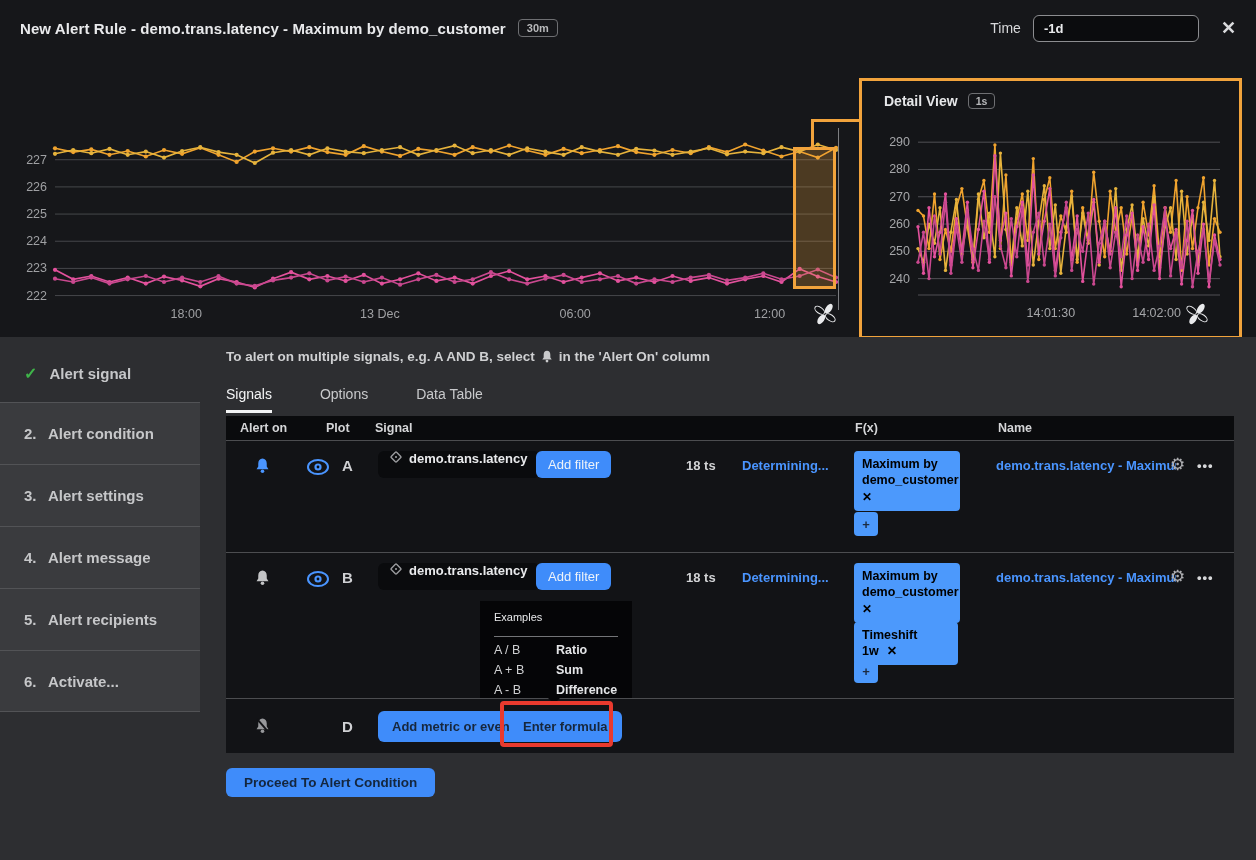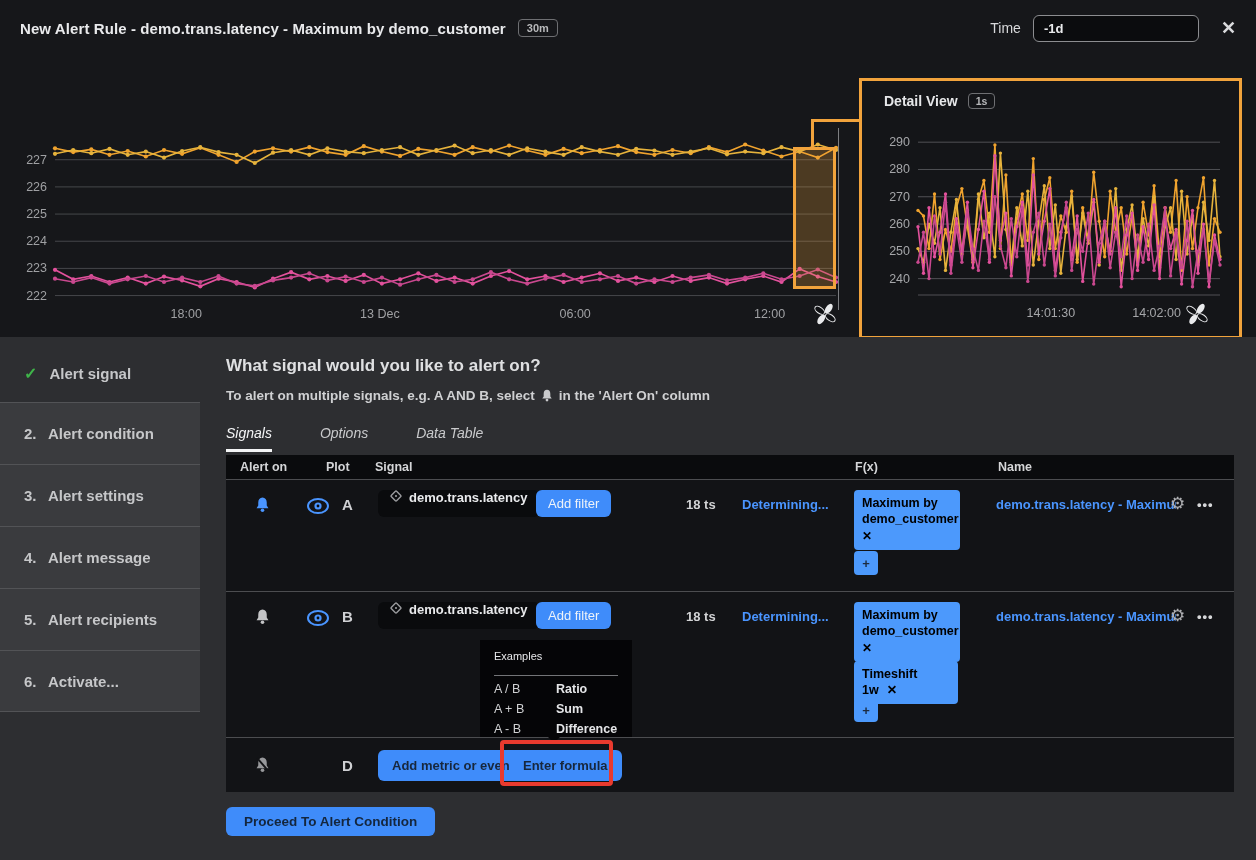--- a/index.html
+++ b/index.html
@@ -42,21 +42,21 @@
   .step-first { height:57px; margin-top:8px; }
   .step-rest { height:62px; background:#3a3b3e; border-top:1px solid #525356; }
   .step-rest:last-child { border-bottom:1px solid #525356; }
   .check-glyph { color:#3fb54a; font-size:16px; font-weight:bold; margin-right:12px; }
   .step-num { width:24px; flex:none; }
   
   .content { position:absolute; left:226px; top:0; width:1008px; }
   .heading { margin-top:19px; font-size:17px; font-weight:bold; color:#dfe0e2; }
   .subheading { margin-top:12px; font-size:13.5px; font-weight:bold; color:#cfd0d2; display:flex; align-items:center; gap:5px; }
   .tabs { margin-top:22px; display:flex; }
-  .tab { font-size:14px; color:#c9cacc; margin-right:48px; padding-bottom:8px; cursor:pointer;font-style:italic; }
+  .tab { font-size:14px; color:#c9cacc; margin-right:48px; padding-bottom:8px; cursor:pointer; }
   .tab.active { color:#f4f5f6; border-bottom:3px solid #f4f5f6; }
   
   .sig-table { position:relative; margin-top:3px; width:1008px; background:#121316; }
   .t-header { position:relative; height:24px; background:#0a0b0d; }
   .t-header span { position:absolute; top:5px; font-size:12.5px; font-weight:bold; color:#d4d5d7; }
   .h-alert { left:14px; } .h-plot { left:100px; } .h-signal { left:149px; } .h-fx { left:629px; } .h-name { left:772px; }
   .t-row { position:relative; border-top:1px solid #4c4d50; }
   .row-a { height:112px; } .row-b { height:146px; } .row-d { height:55px; }
   .cell { position:absolute; }
   .bell { left:28px; top:16px; } .row-d .bell { top:18px; }
@@ -608,21 +608,20 @@
       <span class="step-num">5.</span>
       <span>Alert recipients</span>
     </div>
     <div class="step step-rest">
       <span class="step-num">6.</span>
       <span>Activate...</span>
     </div>
   </div>
 
   <div class="content">
-    <div class="heading">What signal would you like to alert on?</div>
     <div class="subheading">
       <span>To alert on multiple signals, e.g. A AND B, select</span>
       <svg width="14" height="15" viewBox="0 0 16 16">
         <path d="M8 1.5 C5.6 1.5 4.2 3.4 4.2 6 L4.2 9 L2.6 11.4 L13.4 11.4 L11.8 9 L11.8 6 C11.8 3.4 10.4 1.5 8 1.5 Z" fill="#c9cacc"></path>
         <circle cx="8" cy="13.2" r="1.6" fill="#c9cacc"></circle>
       </svg>
       <span>in the 'Alert On' column</span>
     </div>
 
     <div class="tabs">

